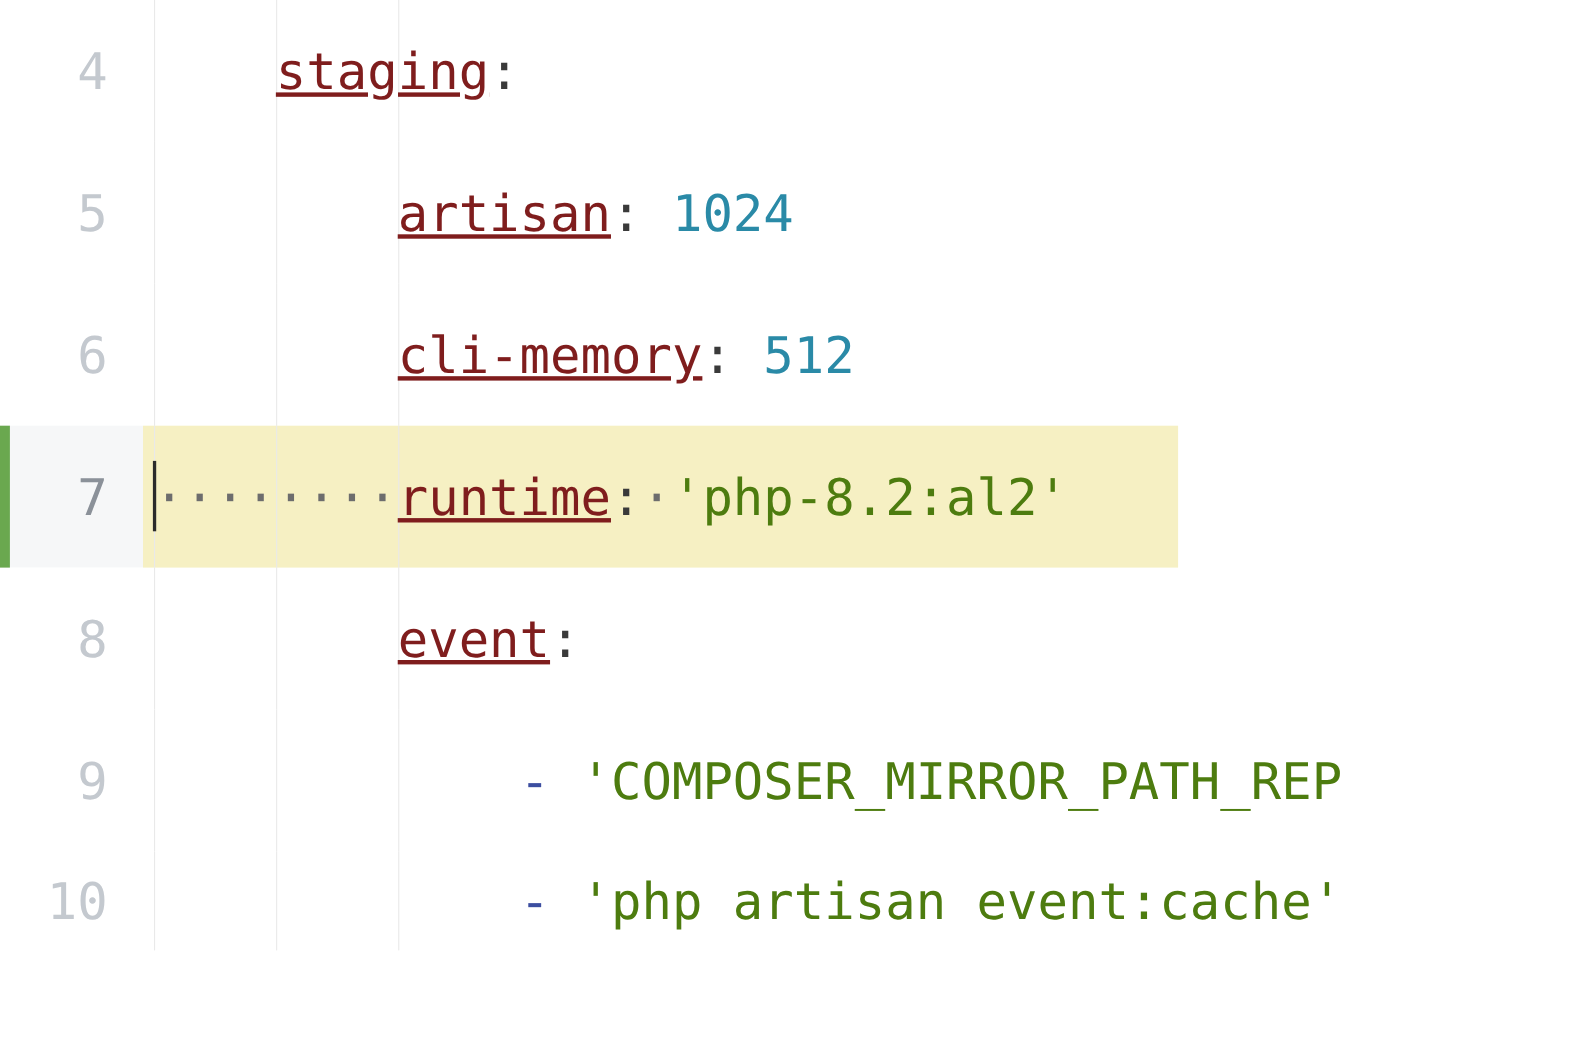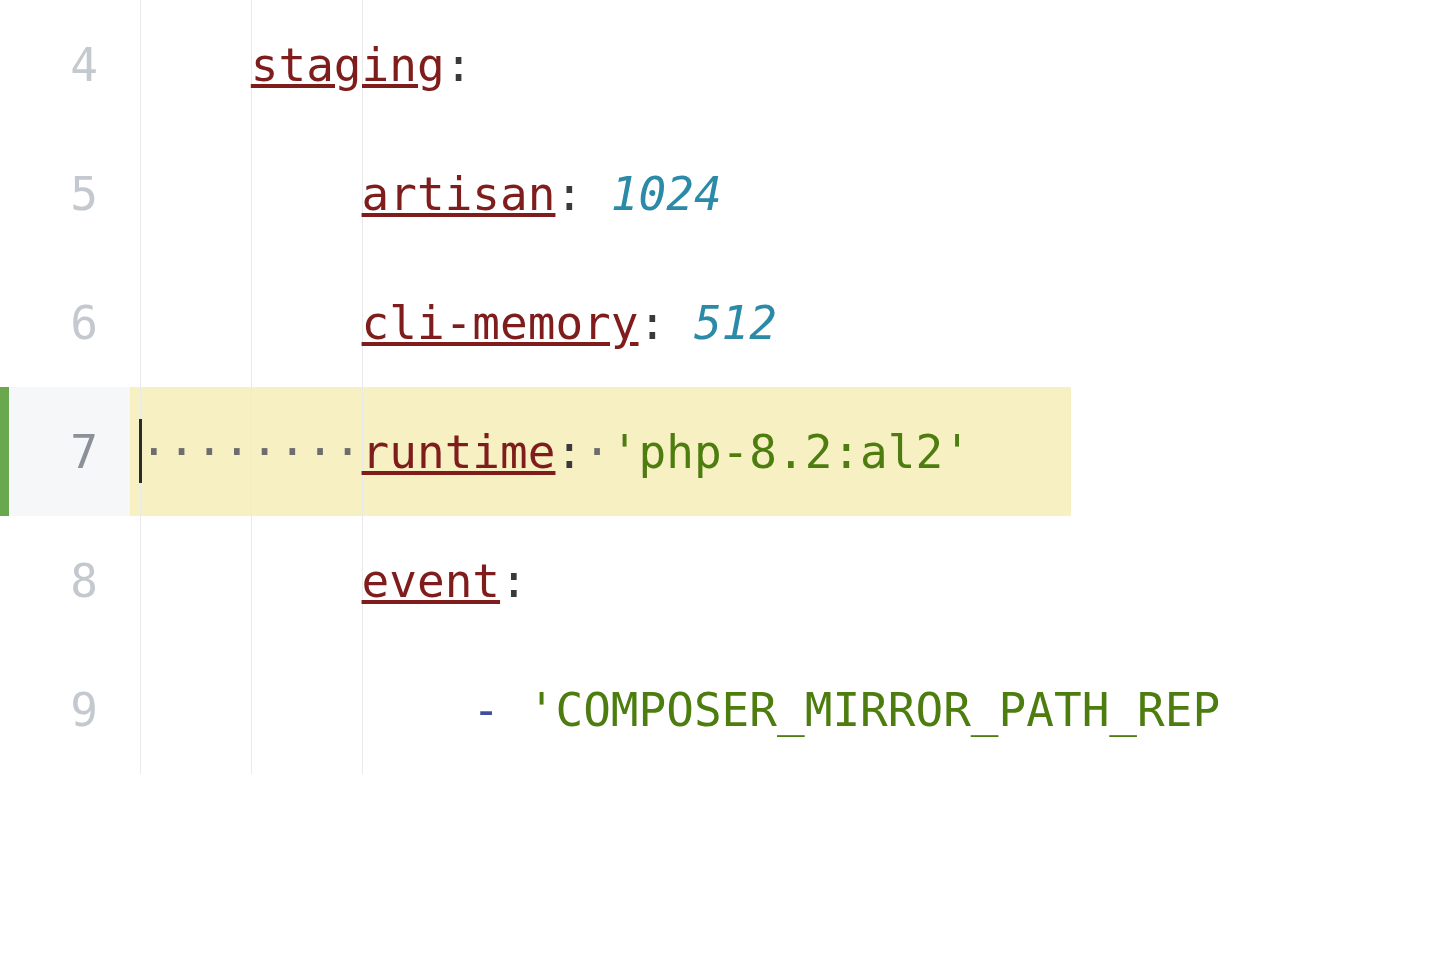--- a/index.html
+++ b/index.html
@@ -93,21 +93,21 @@
   }
   .cursor {
     position: absolute;
     width: 3px;
     background: #2b2b2b;
     z-index: 2;
   }
   
   .tk-key   { color: #7f1d1d; text-decoration: underline; }
   .tk-colon { color: #3a3a3a; }
-  .tk-num   { color: #2a8aa7; font-style: italic; }
+  .tk-num   { color: #2a8aa7; }
   .tk-str   { color: #4d7c0f; }
   .tk-dash  { color: #3c4ea0; }
   .tk-plain { color: #3a3a3a; }
   .tk-ws    { color: #6d6d6d; }
 
   .line.lastline { height: 90px; }
 </style>
 </head>
 <body>
 
@@ -130,13 +130,17 @@
       <div class="code-area"><div class="highlight" style="width: 941.3px;"></div><div class="indent-guides"><div class="indent-guide" style="left: 10px;"></div><div class="indent-guide" style="left: 121.2px;"></div><div class="indent-guide" style="left: 232.4px;"></div></div><span class="code-content"><span class="tk-ws">········</span><span class="tk-key">runtime</span><span class="tk-colon">:</span><span class="tk-ws">·</span><span class="tk-str">'php-8.2:al2'</span></span><div class="cursor" style="left: 9px; top: 32px; height: 64px;"></div></div>
     </div>
     <div class="line">
       <div class="gutter">8</div>
       <div class="code-area"><div class="indent-guides"><div class="indent-guide" style="left: 10px;"></div><div class="indent-guide" style="left: 121.2px;"></div><div class="indent-guide" style="left: 232.4px;"></div></div><span class="code-content">        <span class="tk-key">event</span><span class="tk-colon">:</span></span></div>
     </div>
     <div class="line">
       <div class="gutter">9</div>
       <div class="code-area"><div class="indent-guides"><div class="indent-guide" style="left: 10px;"></div><div class="indent-guide" style="left: 121.2px;"></div><div class="indent-guide" style="left: 232.4px;"></div></div><span class="code-content">            <span class="tk-dash">-</span><span class="tk-plain"> </span><span class="tk-str">'COMPOSER_MIRROR_PATH_REP</span></span></div>
     </div>
+    <div class="line lastline">
+      <div class="gutter">10</div>
+      <div class="code-area"><div class="indent-guides"><div class="indent-guide" style="left: 10px;"></div><div class="indent-guide" style="left: 121.2px;"></div><div class="indent-guide" style="left: 232.4px;"></div></div><span class="code-content">            <span class="tk-dash">-</span><span class="tk-plain"> </span><span class="tk-str">'php artisan event:cache'</span></span></div>
+    </div>
   </div>
 
 </body></html>

